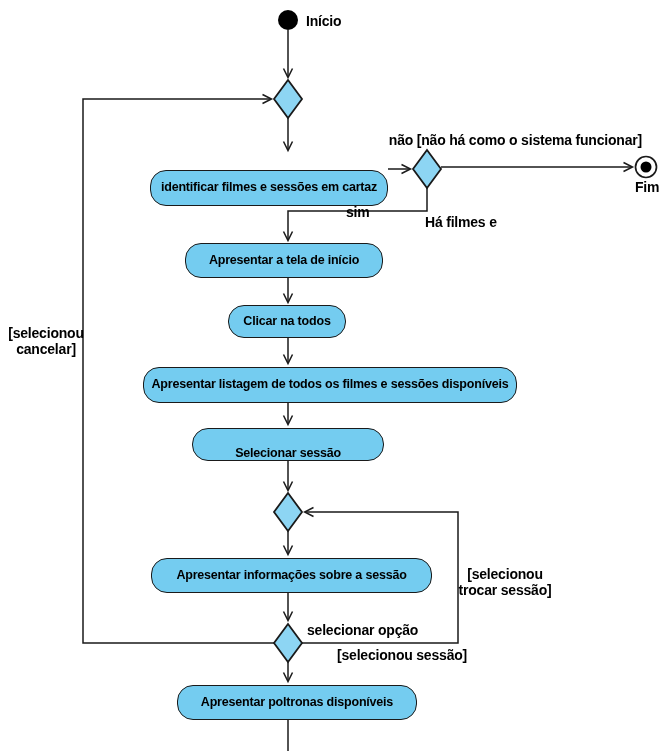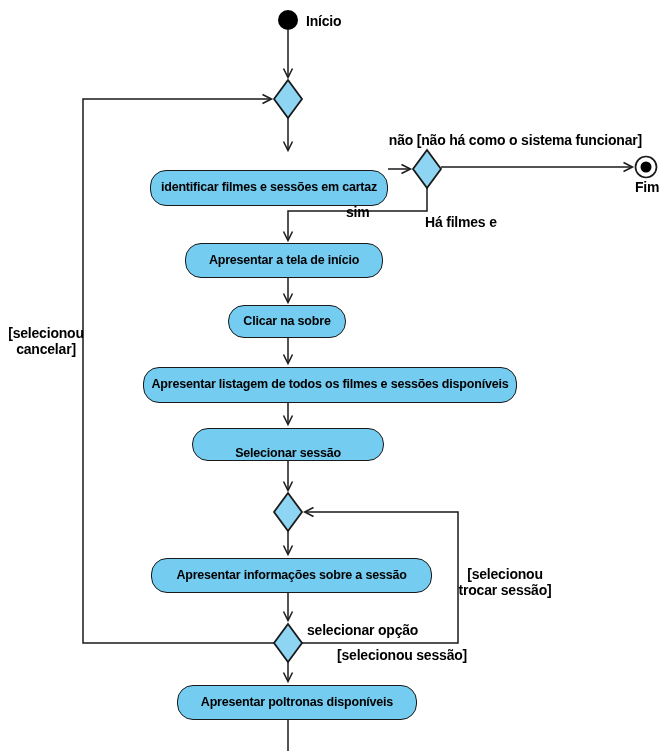--- a/index.html
+++ b/index.html
@@ -94,21 +94,21 @@
     </g>
   </svg>
 
   <div class="activity" style="left:150px; top:154px; width:238px; height:36px;margin-top:16px;">
     <span>identificar filmes e sessões em cartaz</span>
   </div>
   <div class="activity" style="left:185px; top:243px; width:198px; height:35px;">
     <span>Apresentar a tela de início</span>
   </div>
   <div class="activity" style="left:228px; top:305px; width:118px; height:33px;">
-    <span>Clicar na sobre</span>
+    <span>Clicar na todos</span>
   </div>
   <div class="activity" style="left:143px; top:367px; width:374px; height:36px;">
     <span>Apresentar listagem de todos os filmes e sessões disponíveis</span>
   </div>
   <div class="activity" style="left:192px; top:428px; width:192px; height:33px;align-items:flex-end;">
     <span>Selecionar sessão</span>
   </div>
   <div class="activity" style="left:151px; top:558px; width:281px; height:35px;">
     <span>Apresentar informações sobre a sessão</span>
   </div>

